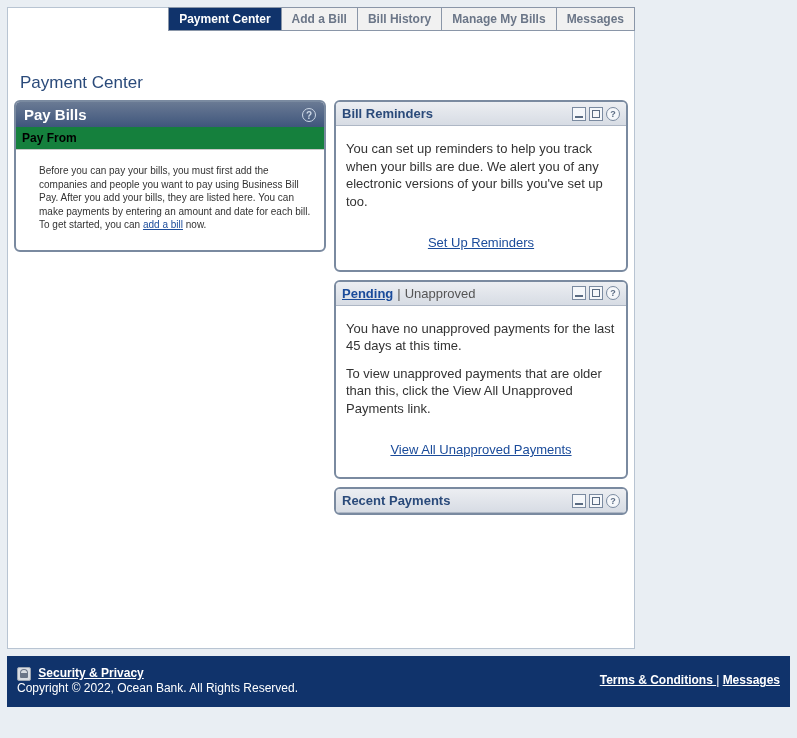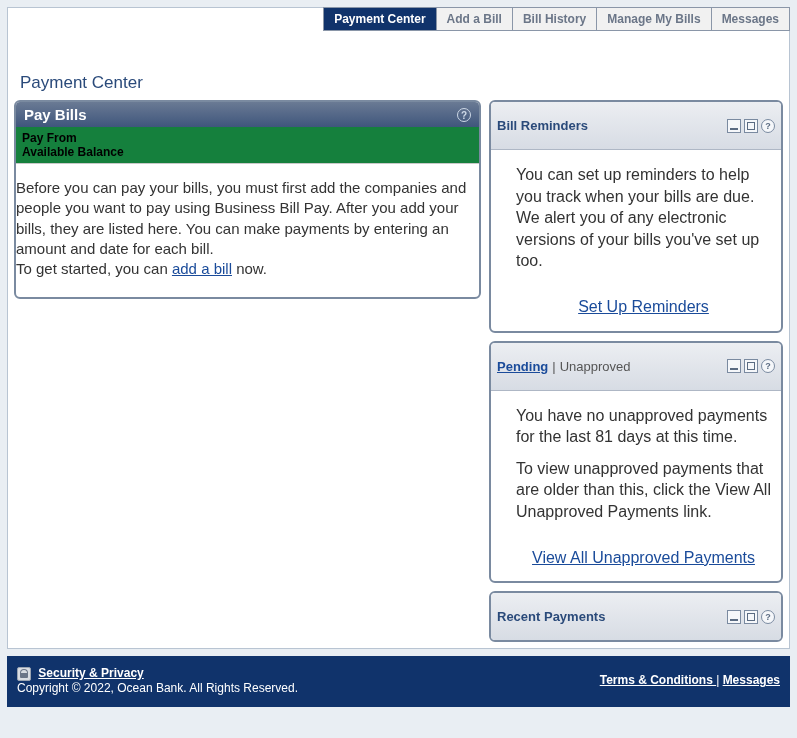--- a/index.html
+++ b/index.html
@@ -8,21 +8,21 @@
     font-size: 12px;
     background: #e9eef3;
     width: 797px;
     height: 738px;
     overflow: hidden;
   }
   .container {
     background: #fff;
     border: 1px solid #b8c4d2;
     margin: 7px;
-    width: 783px;
+    width: 628px;
     height: 642px;
     position: relative;
   }
   
   .tabs {
     position: absolute;
     top: -1px;
     right: -1px;
     display: flex;
     border: 1px solid #8a96a8;
@@ -91,38 +91,38 @@
   }
   .subhdr {
     background: #15803d;
     border-bottom: 1px solid #c9c9c9;
     padding: 4px 6px;
     font-size: 12px;
   }
   .subhdr .l1 { font-weight: bold; }
   .subhdr .l2 { font-weight: bold; }
   .pay-body {
-    padding: 14px 8px 18px 0;
+    padding: 14px 8px 18px 23px;
     color: #333;
-    font-size: 15px;
+    font-size: 10px;
     line-height: 1.35;
   }
   .pay-body a { color: #1a4b9a; text-decoration: underline; }
 
   
   .widget {
     border: 2px solid #7a8aa0;
     border-radius: 6px;
     overflow: hidden;
     background: #fff;
   }
   .widget .whdr {
     background: linear-gradient(#eceef2, #d7dce4);
     border-bottom: 1px solid #aeb7c5;
-    padding: 16px 6px;
+    padding: 4px 6px;
     display: flex;
     justify-content: space-between;
     align-items: center;
     font-size: 13px;
     color: #2a4a7a;
     font-weight: bold;
   }
   .whdr .title-area { display: flex; gap: 4px; align-items: baseline; }
   .whdr .link-tab { color: #1a4b9a; text-decoration: underline; font-weight: bold; cursor: pointer; }
   .whdr .sep { color: #555; font-weight: normal; }
@@ -152,22 +152,22 @@
     border: 1px solid #7a8aa0;
     border-radius: 50%;
     color: #5a6b82;
     font-size: 9px;
     line-height: 12px;
     text-align: center;
     cursor: pointer;
     background: #f5f7fa;
   }
   .wbody {
-    padding: 14px 10px 18px 25px;
-    font-size: 16px;
+    padding: 14px 10px 18px 10px;
+    font-size: 13px;
     color: #333;
     line-height: 1.35;
   }
   .wbody p { margin-bottom: 10px; }
   .wlink {
     display: block;
     text-align: center;
     color: #1a4b9a;
     text-decoration: underline;
     margin-top: 24px;
@@ -238,21 +238,20 @@
 
   <div class="content">
     <div class="left-col">
       <div class="panel-pay">
         <div class="hdr">
           <span>Pay Bills</span>
           <span class="help-circle">?</span>
         </div>
         <div class="subhdr">
           <div class="l1">Pay From</div>
-          <div class="l2">Available Balance</div>
         </div>
         <div class="pay-body">
           <span>Before you can pay your bills, you must first add the companies and people you want to pay using Business Bill Pay. After you add your bills, they are listed here. You can make payments by entering an amount and date for each bill.</span><br>
           <span>To get started, you can </span><a href="#">add a bill</a><span> now.</span>
         </div>
       </div>
     </div>
 
     <div class="right-col">
 
@@ -280,21 +279,21 @@
             <span class="sep">|</span>
             <span class="plain">Unapproved</span>
           </div>
           <div class="whdr-icons">
             <span class="sq-btn min"></span>
             <span class="sq-btn max"></span>
             <span class="help-grey">?</span>
           </div>
         </div>
         <div class="wbody">
-          <p>You have no unapproved payments for the last 81 days at this time.</p>
+          <p>You have no unapproved payments for the last 45 days at this time.</p>
           <p>To view unapproved payments that are older than this, click the View All Unapproved Payments link.</p>
           <a class="wlink" href="#">View All Unapproved Payments</a>
         </div>
       </div>
 
       <div class="widget">
         <div class="whdr">
           <div class="title-area">
             <span>Recent Payments</span>
           </div>

